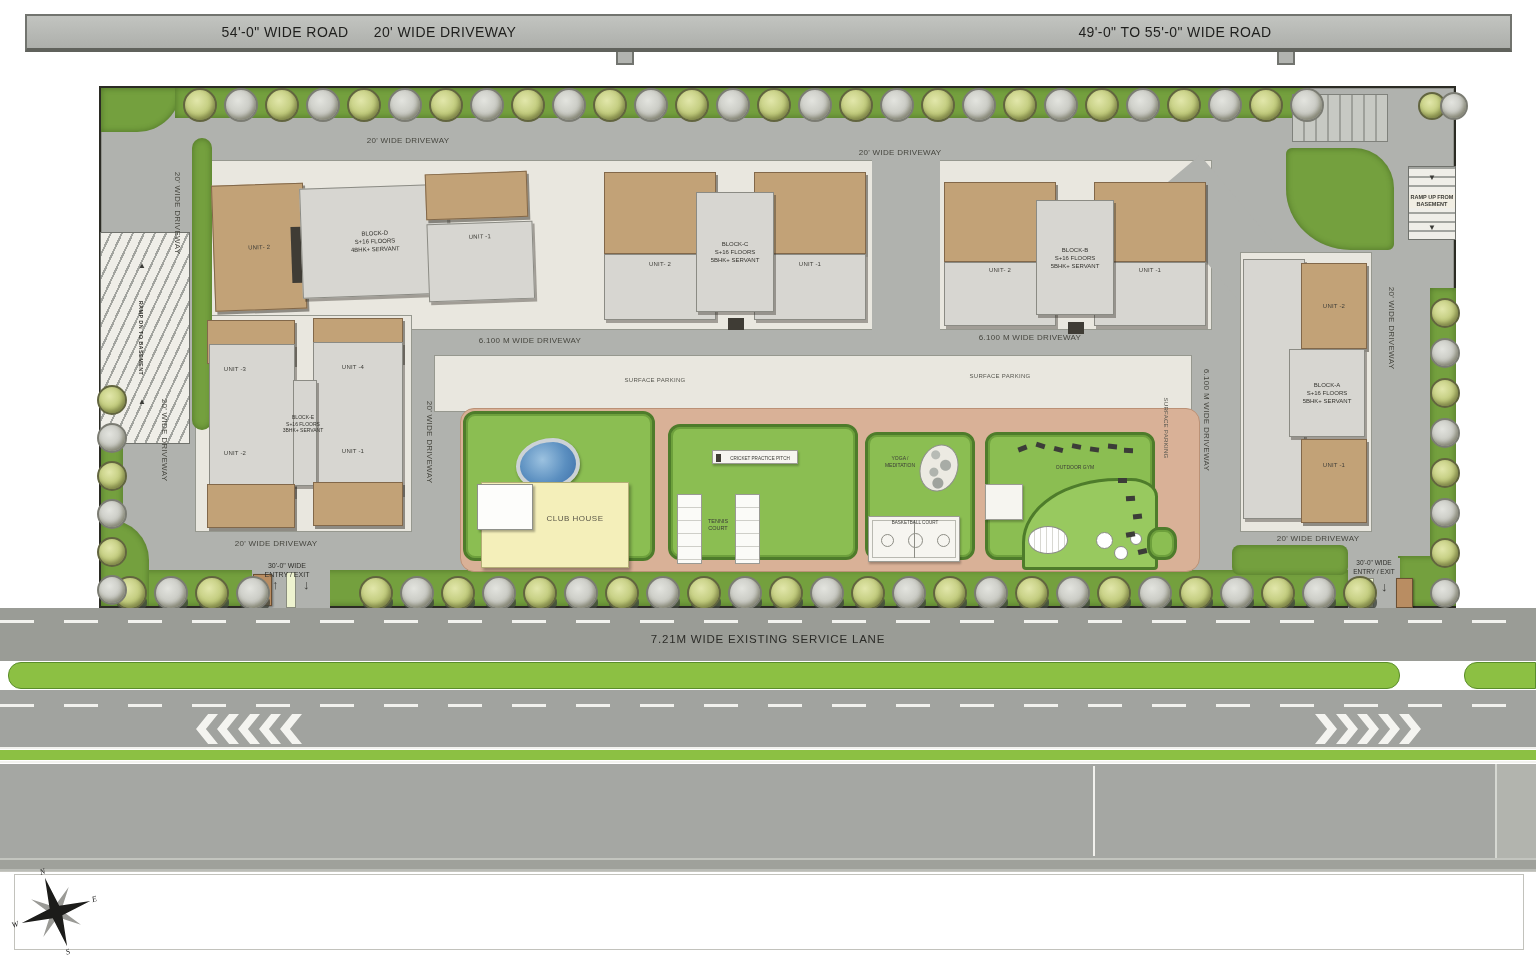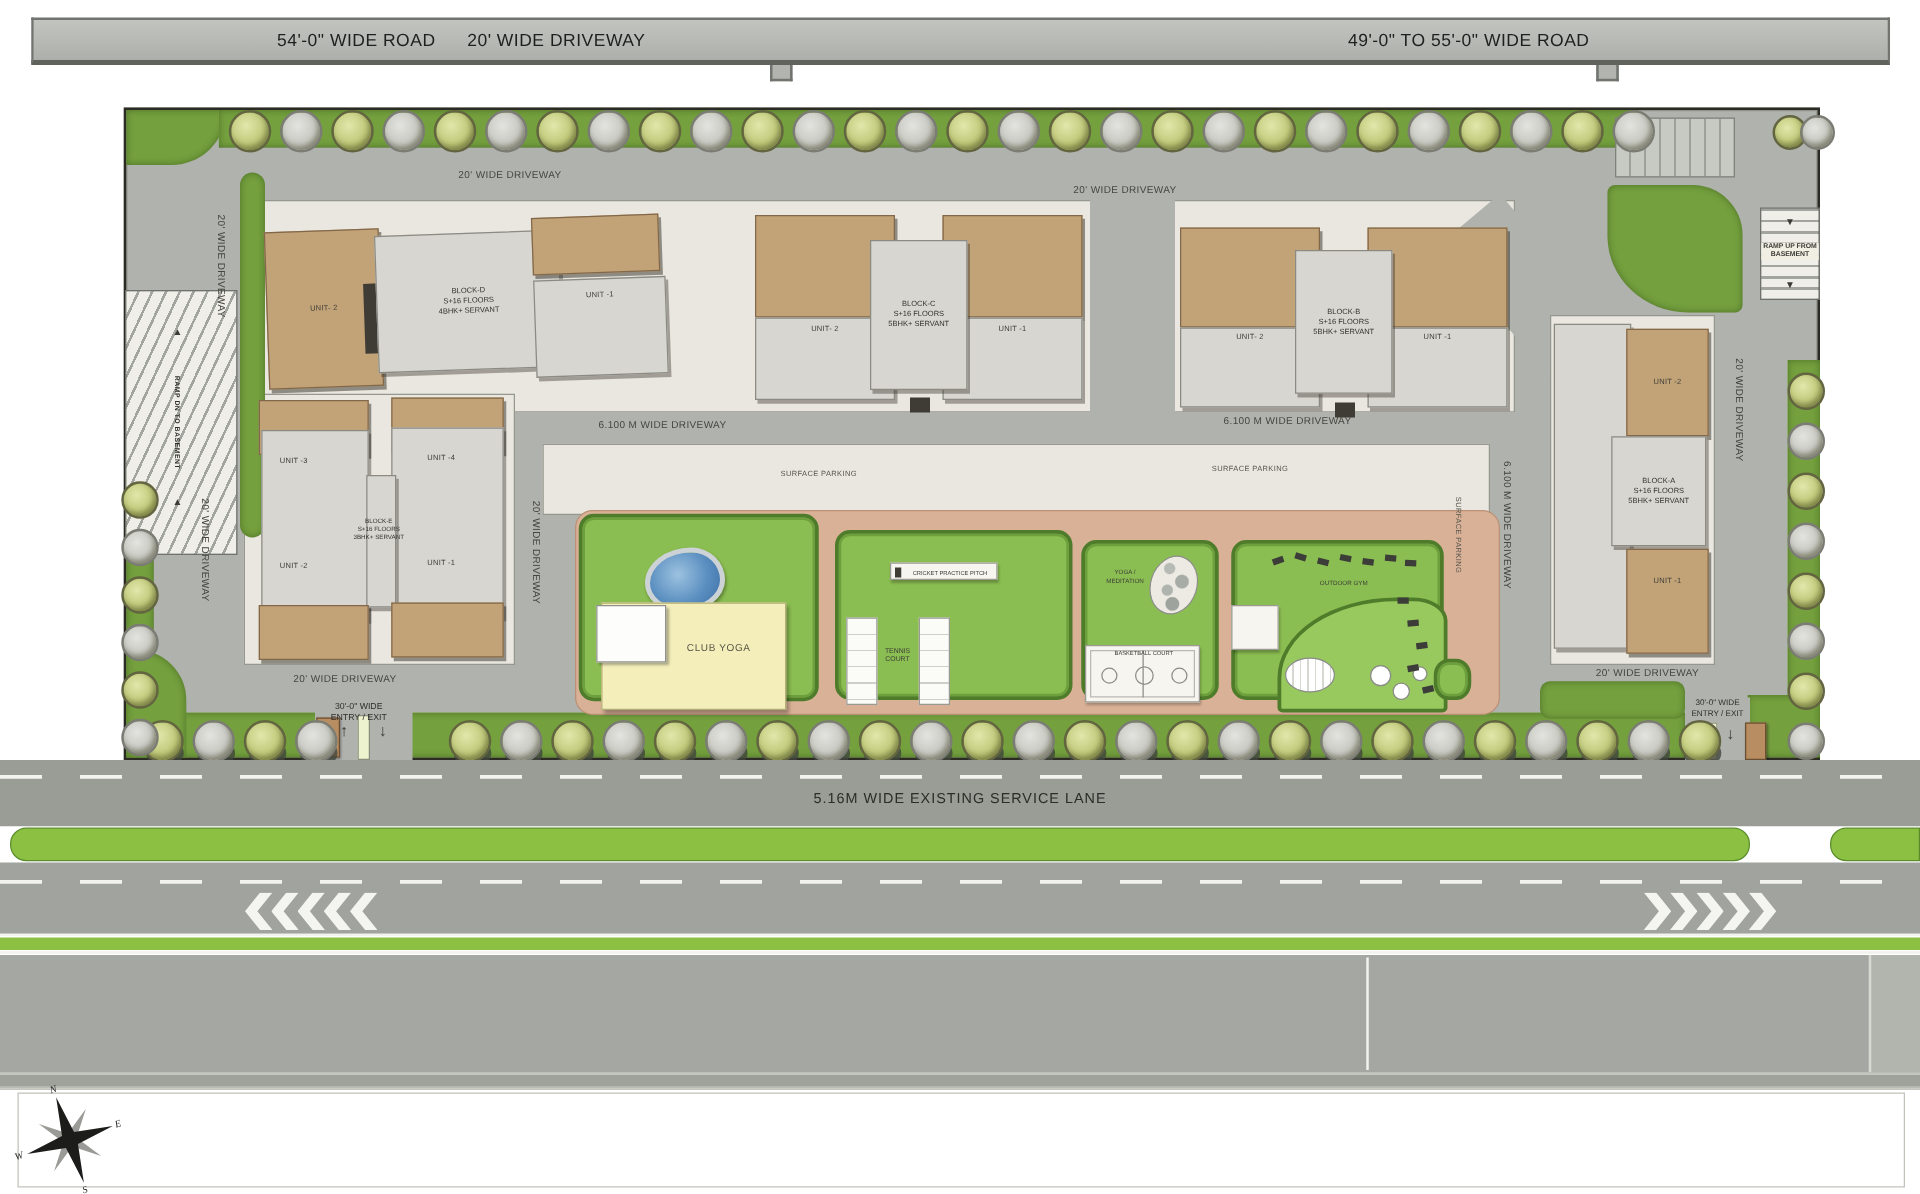--- a/index.html
+++ b/index.html
@@ -120,21 +120,21 @@
   <div class="abs lawn" style="left:463px;top:411px;width:192px;height:150px"></div>
   <div class="abs lawn" style="left:668px;top:424px;width:190px;height:136px"></div>
   <div class="abs lawn" style="left:865px;top:432px;width:110px;height:128px"></div>
   <div class="abs lawn" style="left:985px;top:432px;width:170px;height:128px"></div>
   <div class="abs mound" style="left:1022px;top:478px;width:136px;height:92px;border-radius:70% 20% 4px 4px"></div>
   <div class="abs lawn" style="left:1147px;top:527px;width:30px;height:33px;border-radius:40%"></div>
 
   <div class="abs pool" style="left:516px;top:438px;width:56px;height:44px"></div>
   <div class="abs clubhouse" style="left:481px;top:482px;width:148px;height:86px"></div>
   <div class="abs annex" style="left:477px;top:484px;width:54px;height:44px"></div>
-  <span class="sm-lbl" style="left:520px;top:514px;width:110px;font-size:8px;letter-spacing:.5px;color:#5a5748">CLUB YOGA</span>
+  <span class="sm-lbl" style="left:520px;top:514px;width:110px;font-size:8px;letter-spacing:.5px;color:#5a5748">CLUB HOUSE</span>
 
   <div class="abs court" style="left:712px;top:450px;width:86px;height:14px">
     <div class="abs bld-dark" style="left:3px;top:3px;width:5px;height:8px"></div>
     <span class="sm-lbl" style="left:10px;top:5px;width:74px;font-size:4.6px;white-space:nowrap">CRICKET PRACTICE PITCH</span>
   </div>
   <div class="abs tcourt" style="left:677px;top:494px;width:25px;height:70px"></div>
   <div class="abs tcourt" style="left:735px;top:494px;width:25px;height:70px"></div>
   <div class="sm-lbl" style="left:695px;top:518px;width:46px;font-size:5.5px;line-height:7px">
     <span>TENNIS</span><br><span>COURT</span>
   </div>
@@ -401,21 +401,21 @@
       <span class="plan-label " style="left: 530px; top: 340px; transform: translate(-50%, -50%) rotate(0deg);">6.100 M WIDE DRIVEWAY</span>
       <span class="plan-label " style="left: 1030px; top: 337px; transform: translate(-50%, -50%) rotate(0deg);">6.100 M WIDE DRIVEWAY</span>
       <span class="plan-label " style="left: 1206px; top: 420px; transform: translate(-50%, -50%) rotate(90deg);">6.100 M WIDE DRIVEWAY</span>
       <span class="plan-label lab-park" style="left: 655px; top: 380px; transform: translate(-50%, -50%) rotate(0deg);">SURFACE PARKING</span>
       <span class="plan-label lab-park" style="left: 1000px; top: 376px; transform: translate(-50%, -50%) rotate(0deg);">SURFACE PARKING</span>
       <span class="plan-label lab-park" style="left: 1166px; top: 428px; transform: translate(-50%, -50%) rotate(90deg);">SURFACE PARKING</span>
     </div>
 
   <div class="abs service" style="left:0;top:608px;width:1536px;height:53px"></div>
   <div class="abs dash" style="left:0;top:620px;width:1536px;height:3px"></div>
-  <span class="svclabel" style="left:0;top:633px">5.16M WIDE EXISTING SERVICE LANE</span>
+  <span class="svclabel" style="left:0;top:633px">7.21M WIDE EXISTING SERVICE LANE</span>
   <div class="abs median" style="left:8px;top:662px;width:1392px;height:27px;border-radius:13px"></div>
   <div class="abs median" style="left:1464px;top:662px;width:72px;height:27px;border-radius:13px 0 0 13px"></div>
   <div class="abs roadA" style="left:0;top:690px;width:1536px;height:57px"></div>
   <div class="abs dash" style="left:0;top:704px;width:1536px;height:3px"></div>
   <div id="gen-chev" class="abs" style="left:0;top:0">
       <div class="chev" style="left: 196px; top: 714px; width: 22px; height: 30px; clip-path: polygon(100% 0%, 55% 0%, 0% 50%, 55% 100%, 100% 100%, 45% 50%);"></div>
       <div class="chev" style="left: 217px; top: 714px; width: 22px; height: 30px; clip-path: polygon(100% 0%, 55% 0%, 0% 50%, 55% 100%, 100% 100%, 45% 50%);"></div>
       <div class="chev" style="left: 238px; top: 714px; width: 22px; height: 30px; clip-path: polygon(100% 0%, 55% 0%, 0% 50%, 55% 100%, 100% 100%, 45% 50%);"></div>
       <div class="chev" style="left: 259px; top: 714px; width: 22px; height: 30px; clip-path: polygon(100% 0%, 55% 0%, 0% 50%, 55% 100%, 100% 100%, 45% 50%);"></div>
       <div class="chev" style="left: 280px; top: 714px; width: 22px; height: 30px; clip-path: polygon(100% 0%, 55% 0%, 0% 50%, 55% 100%, 100% 100%, 45% 50%);"></div>

